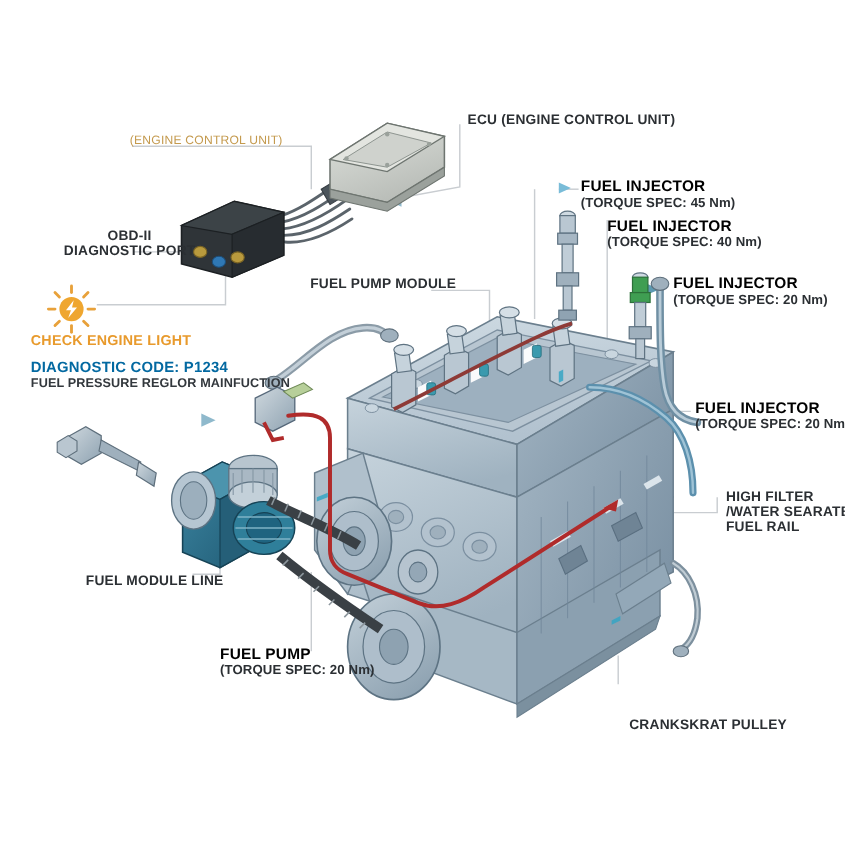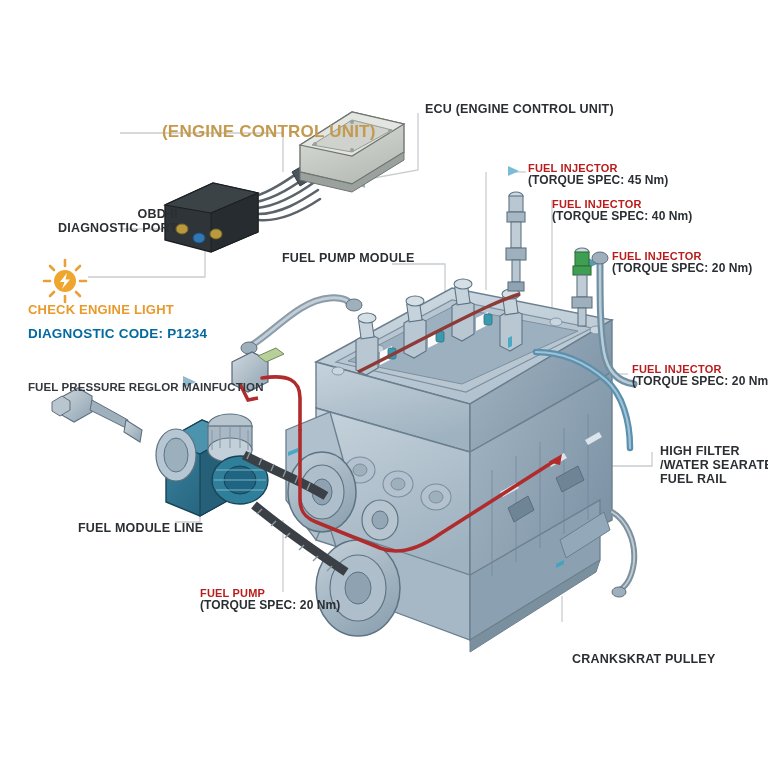--- a/index.html
+++ b/index.html
@@ -2,26 +2,26 @@
 <html><head>
 <meta charset="utf-8">
 <style>
   html,body{margin:0;padding:0;background:#fff;}
   body{width:768px;height:768px;overflow:hidden;
        font-family:"Liberation Sans",sans-serif;}
   #stage{position:relative;width:768px;height:768px;background:#ffffff;}
   svg.layer{position:absolute;left:0;top:0;width:768px;height:768px;}
   .lbl{position:absolute;white-space:nowrap;line-height:1.12;}
   .t-dark{color:#2b2f33;font-weight:bold;font-size:12.5px;letter-spacing:.2px;}
-  .t-blue{color:#b91c1c;font-weight:bold;font-size:11px;letter-spacing:.2px;}
-  .t-gold{color:#c49a4e;font-weight:bold;font-size:17px;letter-spacing:.2px;margin-left:44px;}
+  .t-blue{color:#000000;font-weight:bold;font-size:14px;letter-spacing:.2px;}
+  .t-gold{color:#c49a4e;font-weight:normal;font-size:11px;letter-spacing:.2px;}
   .t-orange{color:#e89a2c;font-weight:bold;font-size:13px;letter-spacing:.2px;text-align:right;}
   .t-spec{color:#2b2f33;font-weight:bold;font-size:12px;letter-spacing:.1px;}
   .t-code{color:#0369a1;font-weight:bold;font-size:13.5px;letter-spacing:.2px;}
-  .t-sub{color:#33383d;font-weight:bold;font-size:11.5px;letter-spacing:.1px;margin-top:38px;}
+  .t-sub{color:#33383d;font-weight:bold;font-size:11.5px;letter-spacing:.1px;}
   .ml{display:block;}
 </style>
 </head>
 <body>
 
 <div id="stage">
 
   <svg class="layer" viewBox="0 0 768 768">
     <defs>
       <linearGradient id="gBody" x1="0" y1="0" x2="0.4" y2="1">
@@ -364,21 +364,21 @@
         <path d="M12,34 L8,38"></path>
     </g>
     <circle cx="23" cy="23" r="11" fill="#efa62f"></circle>
     <path d="M25,15 L18,24 L22.5,24 L20,31 L28,21.5 L23.5,21.5 Z" fill="#ffffff"></path>
   </svg>
 
   <div class="lbl t-gold" style="left:118px;top:122px;">(ENGINE CONTROL UNIT)</div>
 
   <div class="lbl t-dark" style="left:425px;top:102px;">ECU (ENGINE CONTROL UNIT)</div>
 
-  <div class="lbl t-dark" style="left:58px;top:207px;text-align:right;">
+  <div class="lbl t-dark" style="left:58px;top:207px;text-align:center;">
     <span class="ml">OBD-II</span>
     <span class="ml">DIAGNOSTIC PORT</span>
   </div>
 
   <div class="lbl t-orange" style="left:28px;top:303px;">CHECK ENGINE LIGHT</div>
 
   <div class="lbl t-code" style="left:28px;top:326px;">DIAGNOSTIC CODE: P1234</div>
   <div class="lbl t-sub" style="left:28px;top:343px;">FUEL PRESSURE REGLOR MAINFUCTION</div>
 
   <div class="lbl t-dark" style="left:282px;top:251px;">FUEL PUMP MODULE</div>

